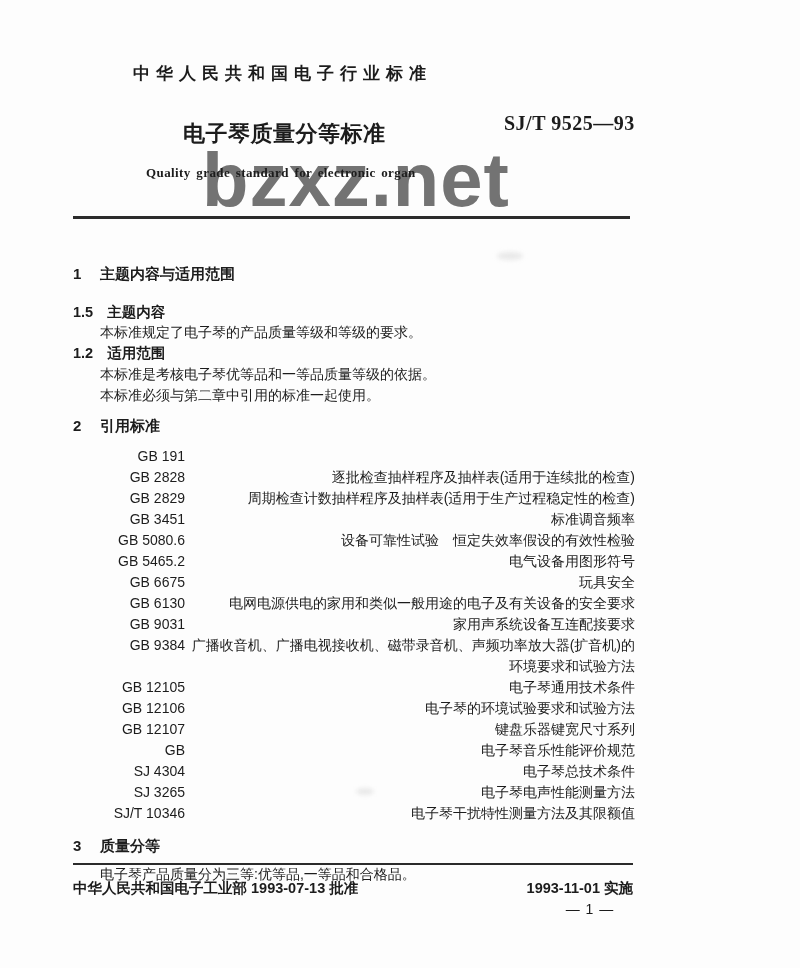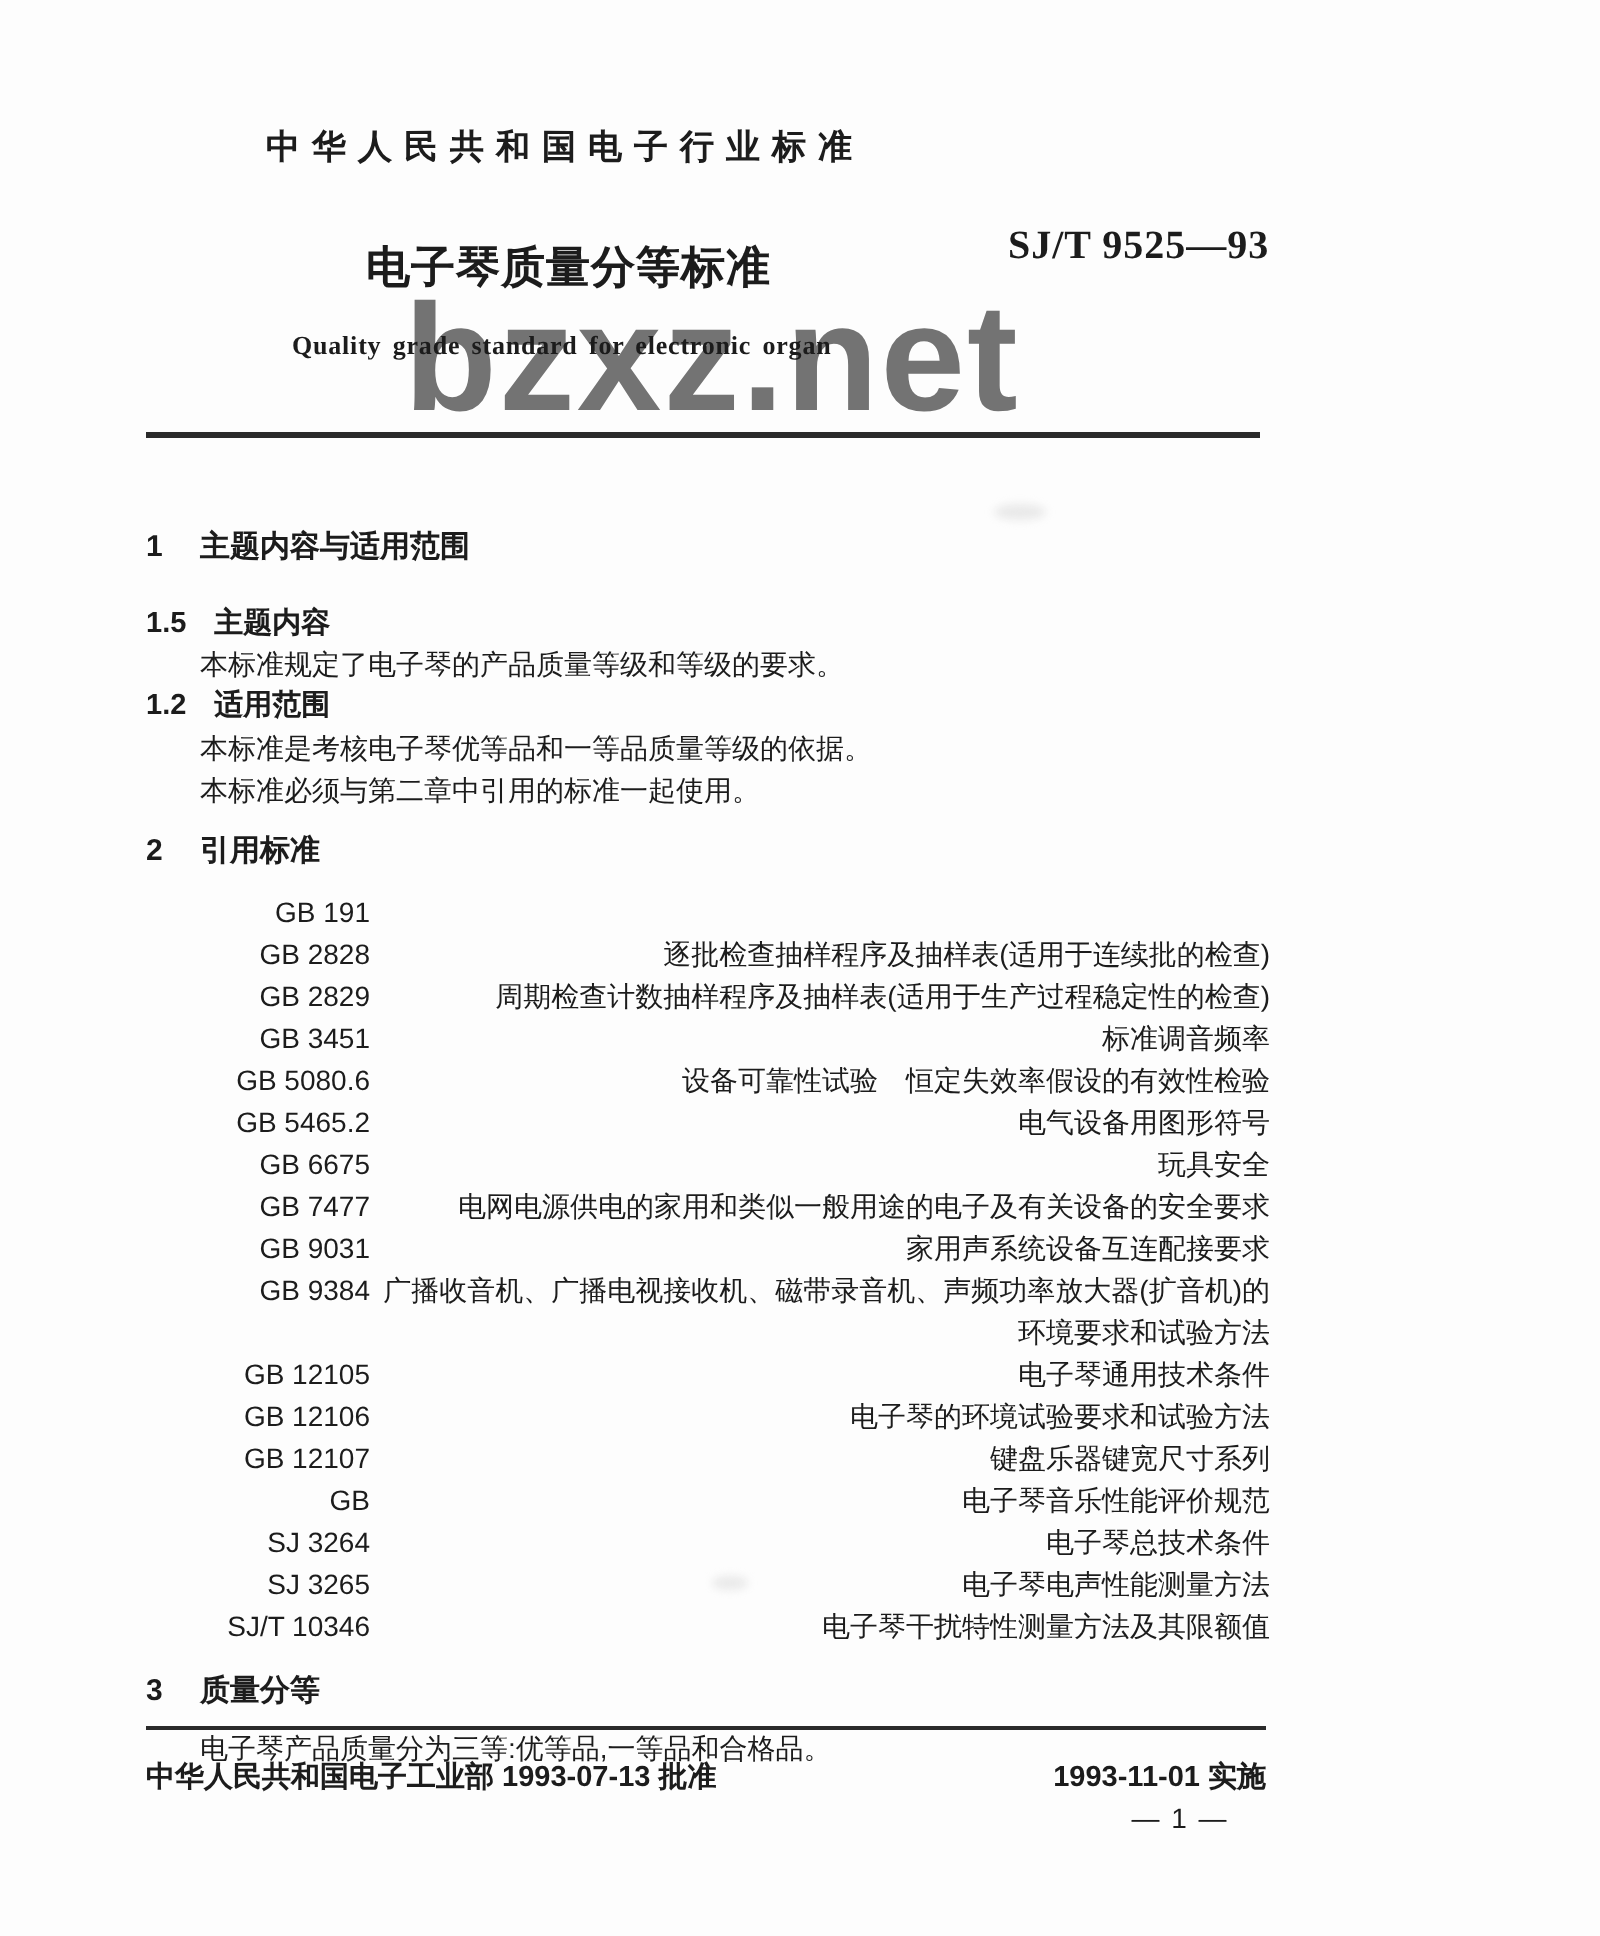--- a/index.html
+++ b/index.html
@@ -137,21 +137,21 @@
         </div>
       <div class="ref-row">
           <span class="ref-code">GB 5465.2</span>
           <span class="ref-title">电气设备用图形符号</span>
         </div>
       <div class="ref-row">
           <span class="ref-code">GB 6675</span>
           <span class="ref-title">玩具安全</span>
         </div>
       <div class="ref-row">
-          <span class="ref-code">GB 7477</span>
+          <span class="ref-code">GB 6130</span>
           <span class="ref-title">电网电源供电的家用和类似一般用途的电子及有关设备的安全要求</span>
         </div>
       <div class="ref-row">
           <span class="ref-code">GB 9031</span>
           <span class="ref-title">家用声系统设备互连配接要求</span>
         </div>
       <div class="ref-row">
           <span class="ref-code">GB 9384</span>
           <span class="ref-title">广播收音机、广播电视接收机、磁带录音机、声频功率放大器(扩音机)的环境要求和试验方法</span>
         </div>
@@ -165,21 +165,21 @@
         </div>
       <div class="ref-row">
           <span class="ref-code">GB 12107</span>
           <span class="ref-title">键盘乐器键宽尺寸系列</span>
         </div>
       <div class="ref-row">
           <span class="ref-code">GB</span>
           <span class="ref-title">电子琴音乐性能评价规范</span>
         </div>
       <div class="ref-row">
-          <span class="ref-code">SJ 3264</span>
+          <span class="ref-code">SJ 4304</span>
           <span class="ref-title">电子琴总技术条件</span>
         </div>
       <div class="ref-row">
           <span class="ref-code">SJ 3265</span>
           <span class="ref-title">电子琴电声性能测量方法</span>
         </div>
       <div class="ref-row">
           <span class="ref-code">SJ/T 10346</span>
           <span class="ref-title">电子琴干扰特性测量方法及其限额值</span>
         </div>

